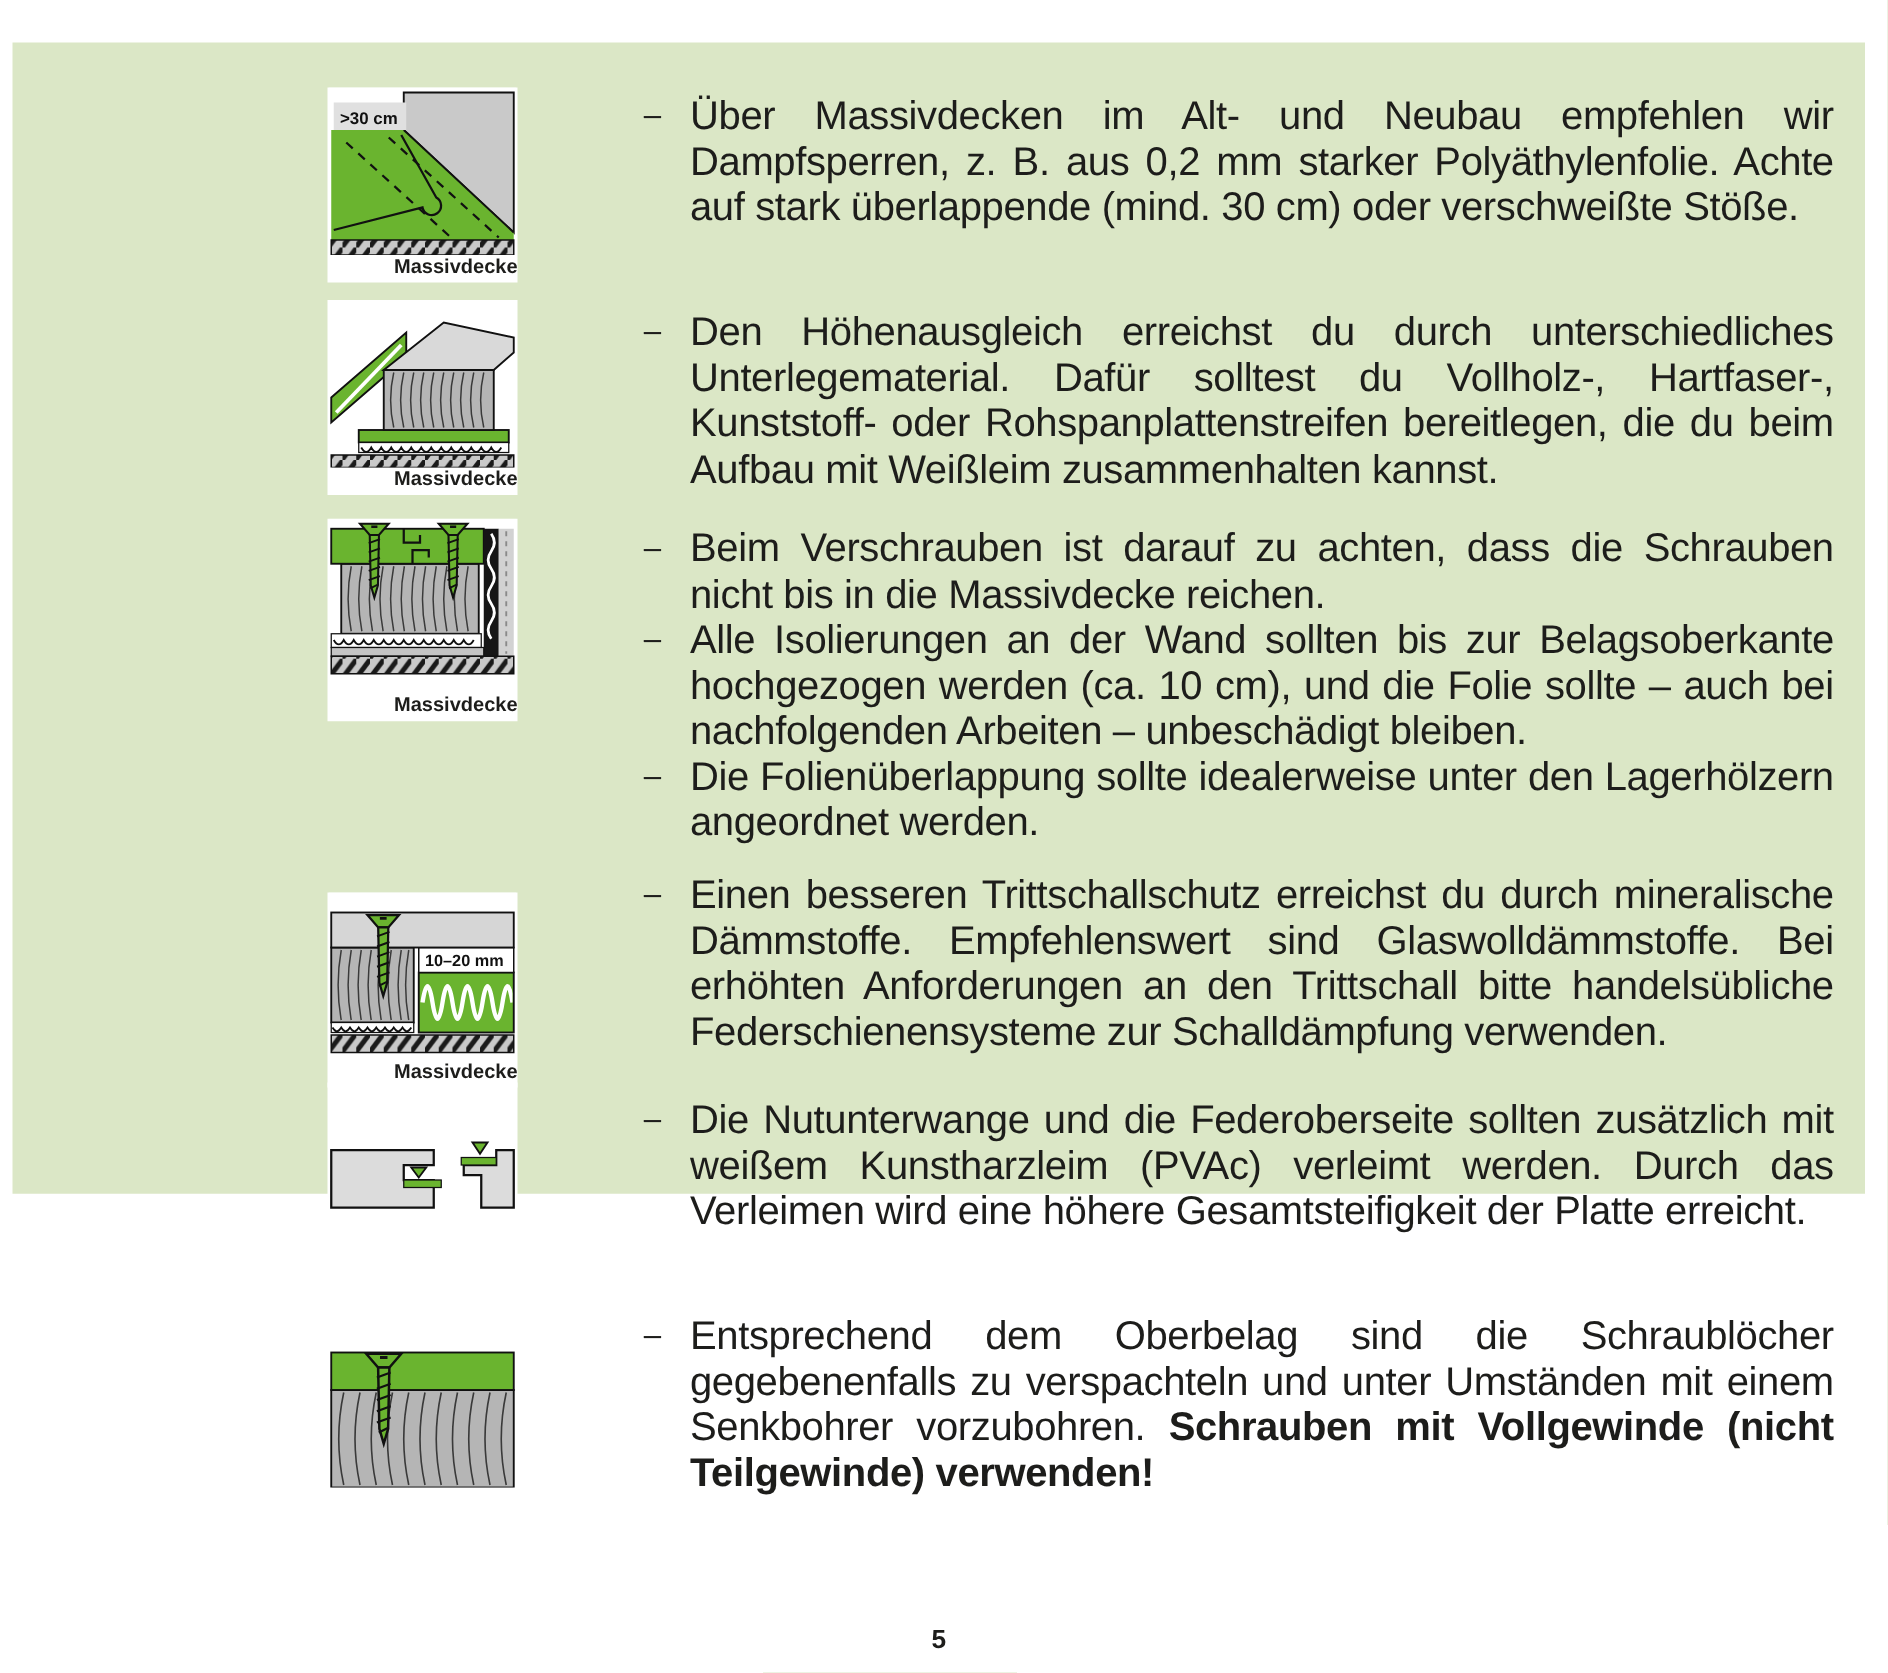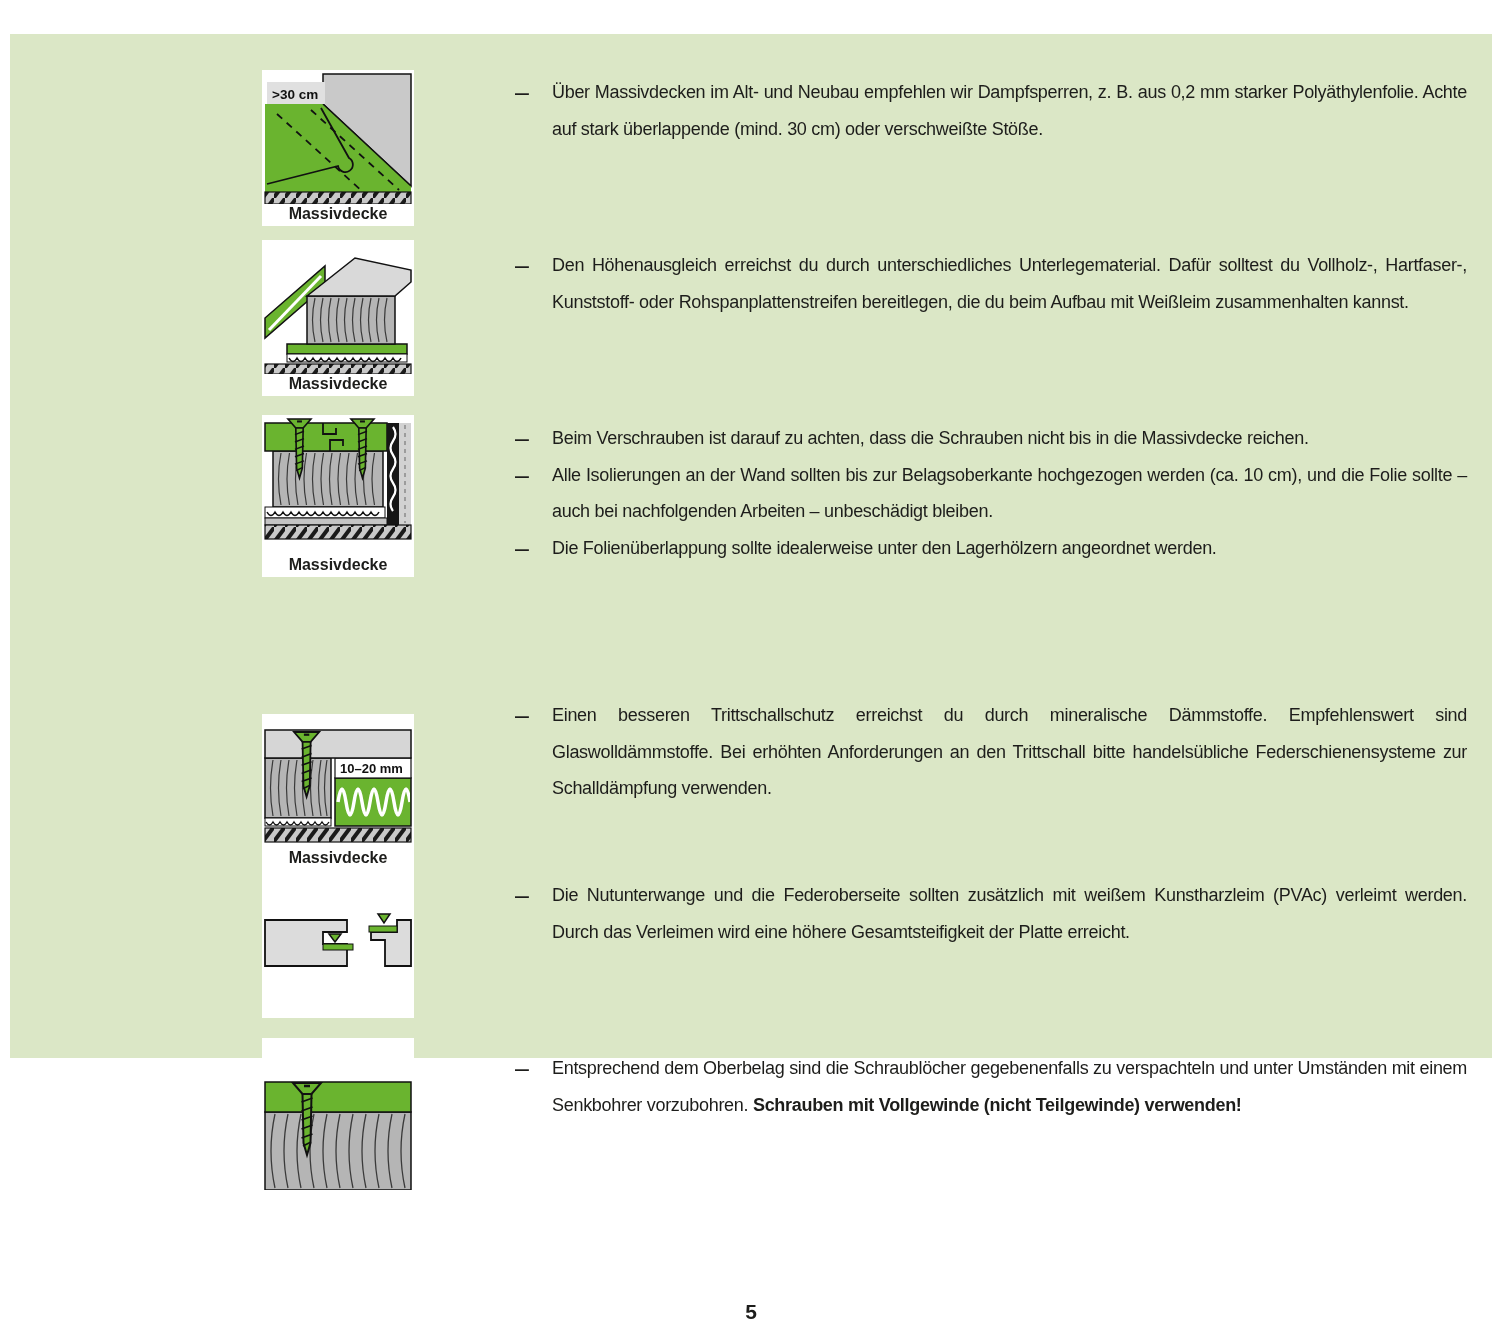--- a/index.html
+++ b/index.html
@@ -1,39 +1,39 @@
 <!DOCTYPE html>
 <html><head>
 <meta charset="utf-8">
 <style>
   html,body{margin:0;padding:0;}
   body{
     width:1510px;height:1338px;position:relative;background:#ffffff;
     font-family:"Liberation Sans",sans-serif;color:#1d1d1b;
   }
   .panel{
-    position:absolute;left:10px;top:34px;width:1482px;height:1024px;
+    position:absolute;left:10px;top:34px;width:1482px;height:921px;
     background:#dbe7c6;
   }
   
   .fig{position:absolute;left:252px;width:152px;background:#ffffff;}
   .fig svg{display:block;margin:0 auto;}
   .fig .cap{
-    height:22px;line-height:20px;text-align:center;
+    height:22px;line-height:20px;text-align:right;
     font-size:16px;font-weight:700;color:#1d1d1b;
   }
   .fig1{top:36px;}  .fig2{top:206px;} .fig3{top:381px;}
   .fig4{top:680px;} .fig5{top:832px;} .fig6{top:1004px;}
   
   .tblock{position:absolute;left:505px;width:952px;}
   .t1{top:40px;} .t2{top:213px;} .t3{top:386px;}
   .t4{top:663px;} .t5{top:843px;} .t6{top:1016px;}
   .item{position:relative;padding-left:37px;}
   .item p{
-    margin:0;font-size:18px;line-height:36.5px;letter-spacing:-0.3px;
+    margin:0;font-size:32px;line-height:36.5px;letter-spacing:-0.3px;
     text-align:justify;font-weight:400;
   }
   .item .dash{
     position:absolute;left:0;top:0;font-size:25px;line-height:36.5px;font-weight:400;
   }
   .item b{font-weight:700;}
   .pageno{
     position:absolute;left:10px;top:1300px;width:1482px;text-align:center;
     font-size:21px;font-weight:700;color:#1d1d1b;
   }

